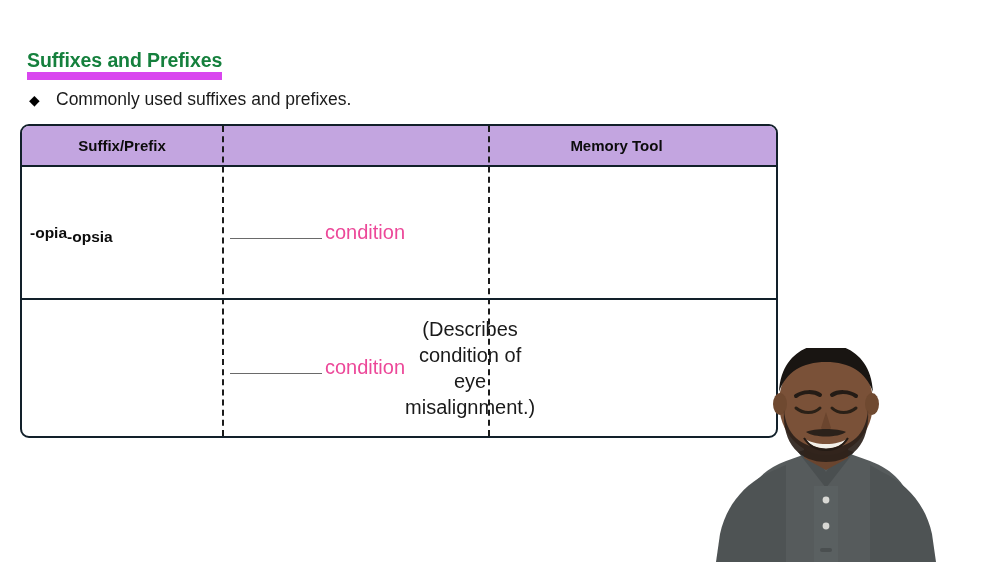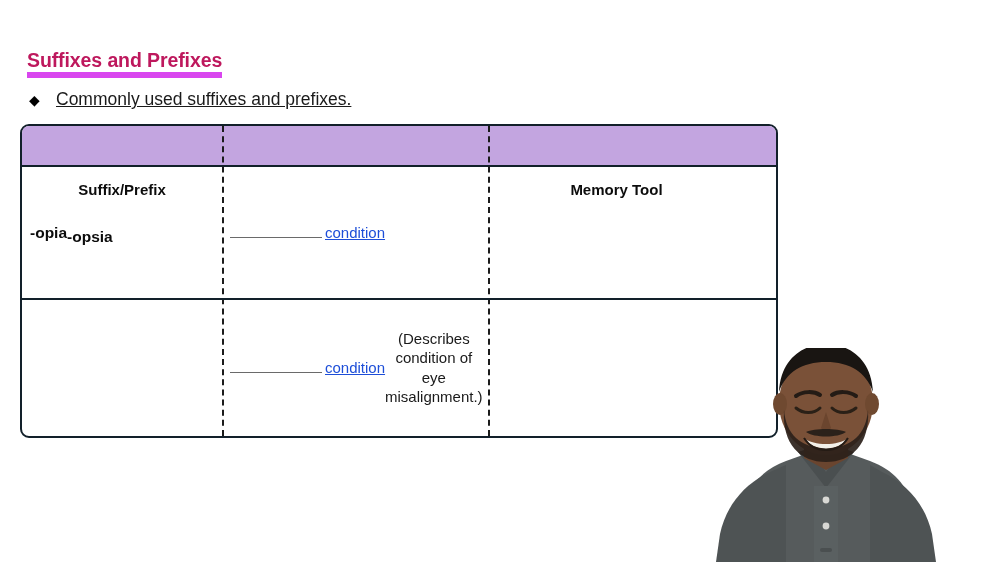--- a/index.html
+++ b/index.html
@@ -24,23 +24,23 @@
     background: #ffffff;
   }
 
   
   #slide-title {
     position: absolute;
     left: 27px;
     top: 50px;
     font-size: 19.5px;
     font-weight: bold;
-    color: #be185d;
+    color: #15803d;
     letter-spacing: -0.1px;
-    border-bottom: 6px solid #d946ef;
+    border-bottom: 8px solid #d946ef;
     padding-bottom: 2px;
     line-height: 1.05;
     white-space: nowrap;
   }
 
   
   #bullet-row {
     position: absolute;
     left: 29px;
     top: 90px;
@@ -53,21 +53,20 @@
     color: #000000;
     line-height: 1;
     width: 27px;
     display: inline-block;
   }
   #bullet-text {
     font-size: 17.5px;
     color: #1a1a1a;
     line-height: 1.1;
     white-space: nowrap;
-    text-decoration: underline;
   }
 
   
   #suffix-table {
     position: absolute;
     left: 20px;
     top: 124px;
     width: 758px;
     height: 314px;
     border: 2.5px solid #12202a;
@@ -91,21 +90,20 @@
     position: absolute;
     top: 0;
     height: 100%;
     display: flex;
     align-items: center;
     justify-content: center;
     font-size: 15px;
     font-weight: bold;
     color: #0c0c0c;
     box-sizing: border-box;
-    margin-top: 44px;
   }
   .hcell.c1 { left: 0px;   width: 200px; }
   .hcell.c2 { left: 200px; width: 266px; }
   .hcell.c3 { left: 451px; width: 287px; }
 
   
   .vdiv {
     position: absolute;
     top: 0;
     bottom: 0;
@@ -151,29 +149,28 @@
 
   .term {
     font-size: 15.5px;
     font-weight: bold;
     color: #0c0c0c;
     line-height: 1.0;
   }
   .term + .term { margin-top: 8px; }
 
   .def-line {
-    font-size: 15px;
-    color: #1d4ed8;
+    font-size: 20px;
+    color: #ec4899;
     line-height: 1.28;
     text-align: center;
     white-space: nowrap;
-    text-decoration: underline;
   }
   .def-note {
-    font-size: 15px;
+    font-size: 20px;
     color: #1a1a1a;
     line-height: 1.3;
     text-align: center;
   }
   .blank {
     display: inline-block;
     width: 92px;
     border-bottom: 1.6px solid #6a6a6a;
     height: 0.85em;
     vertical-align: baseline;

